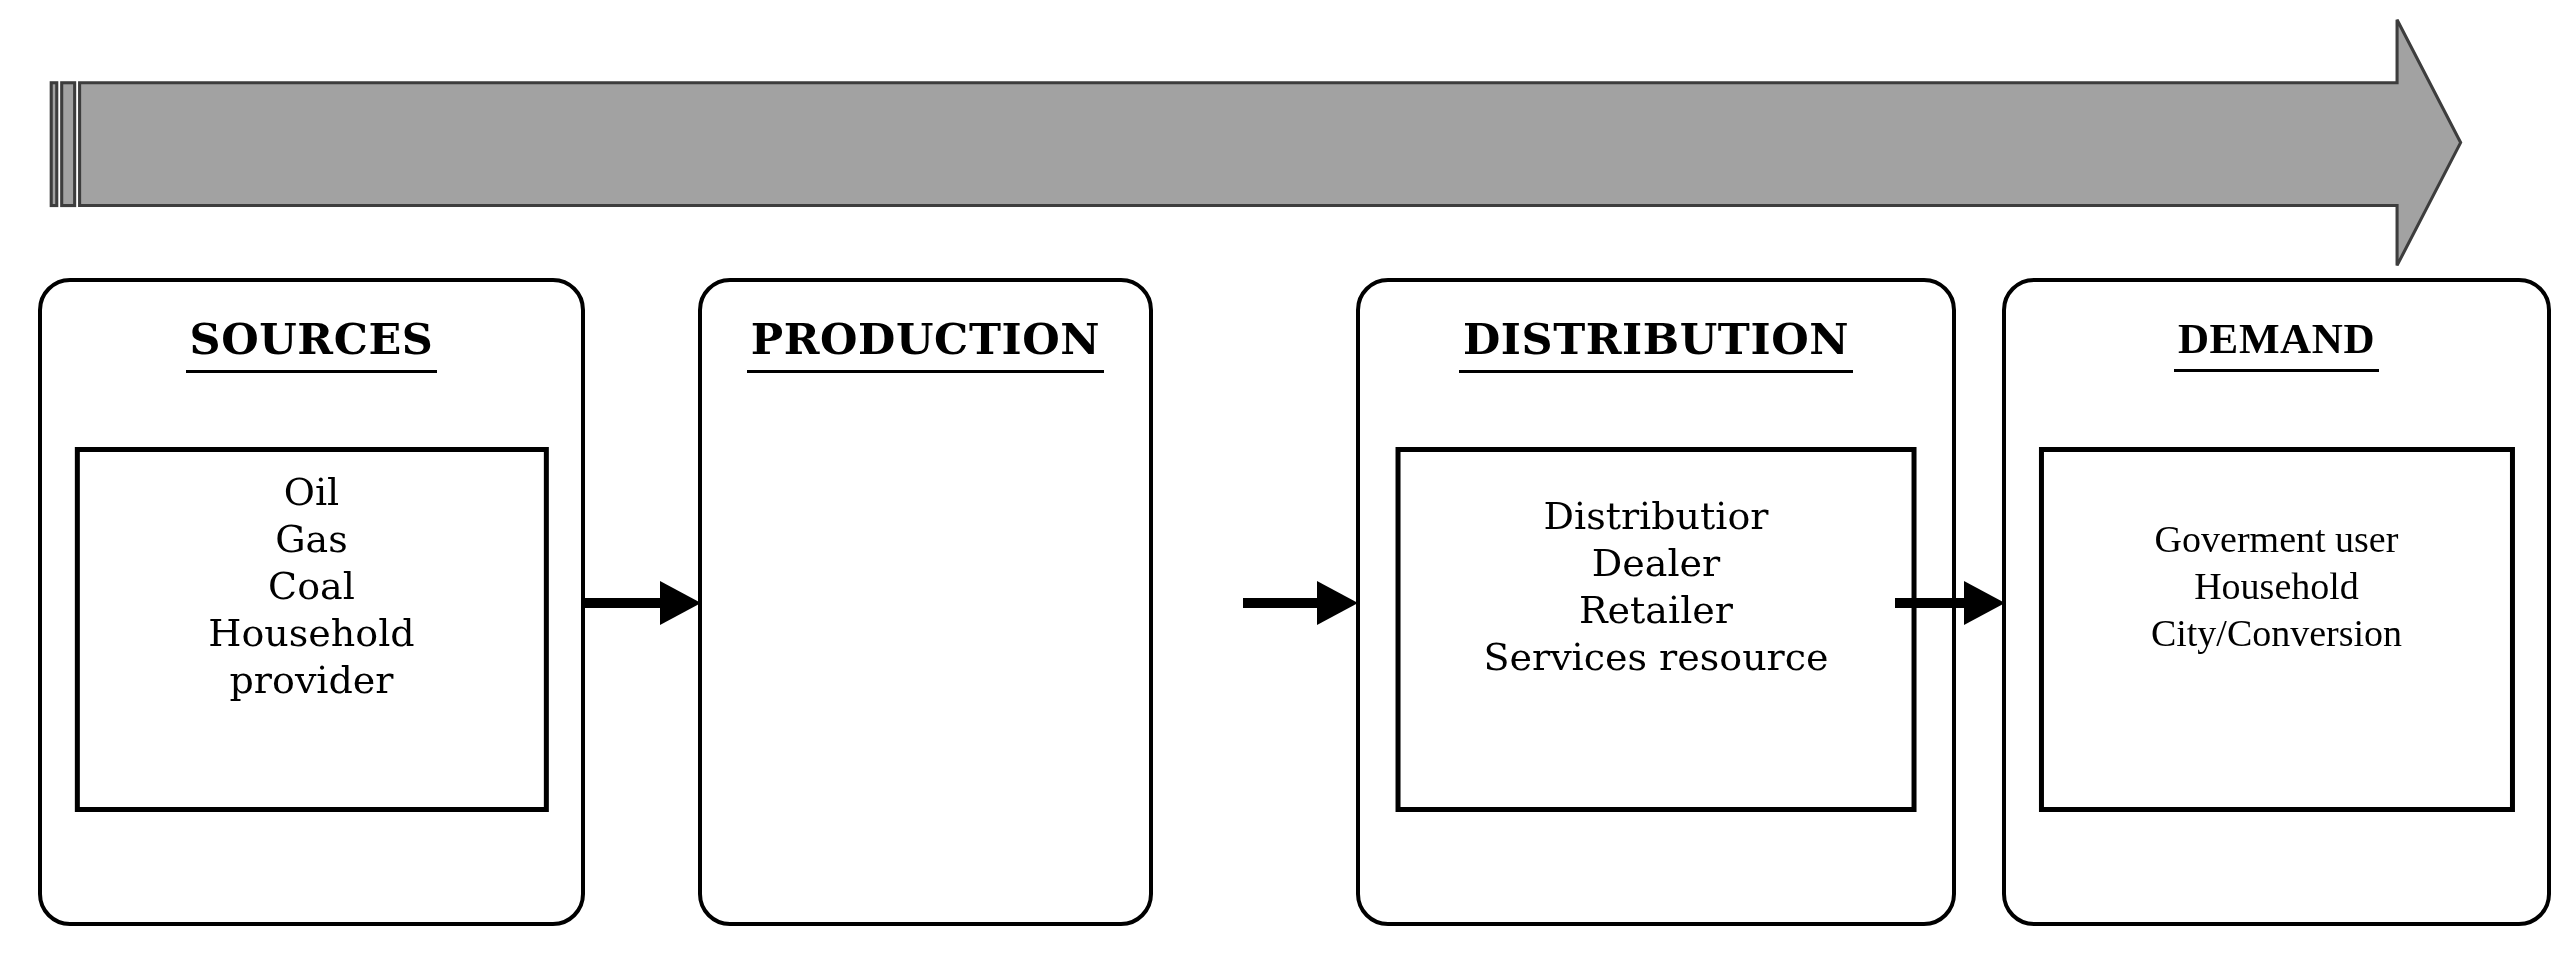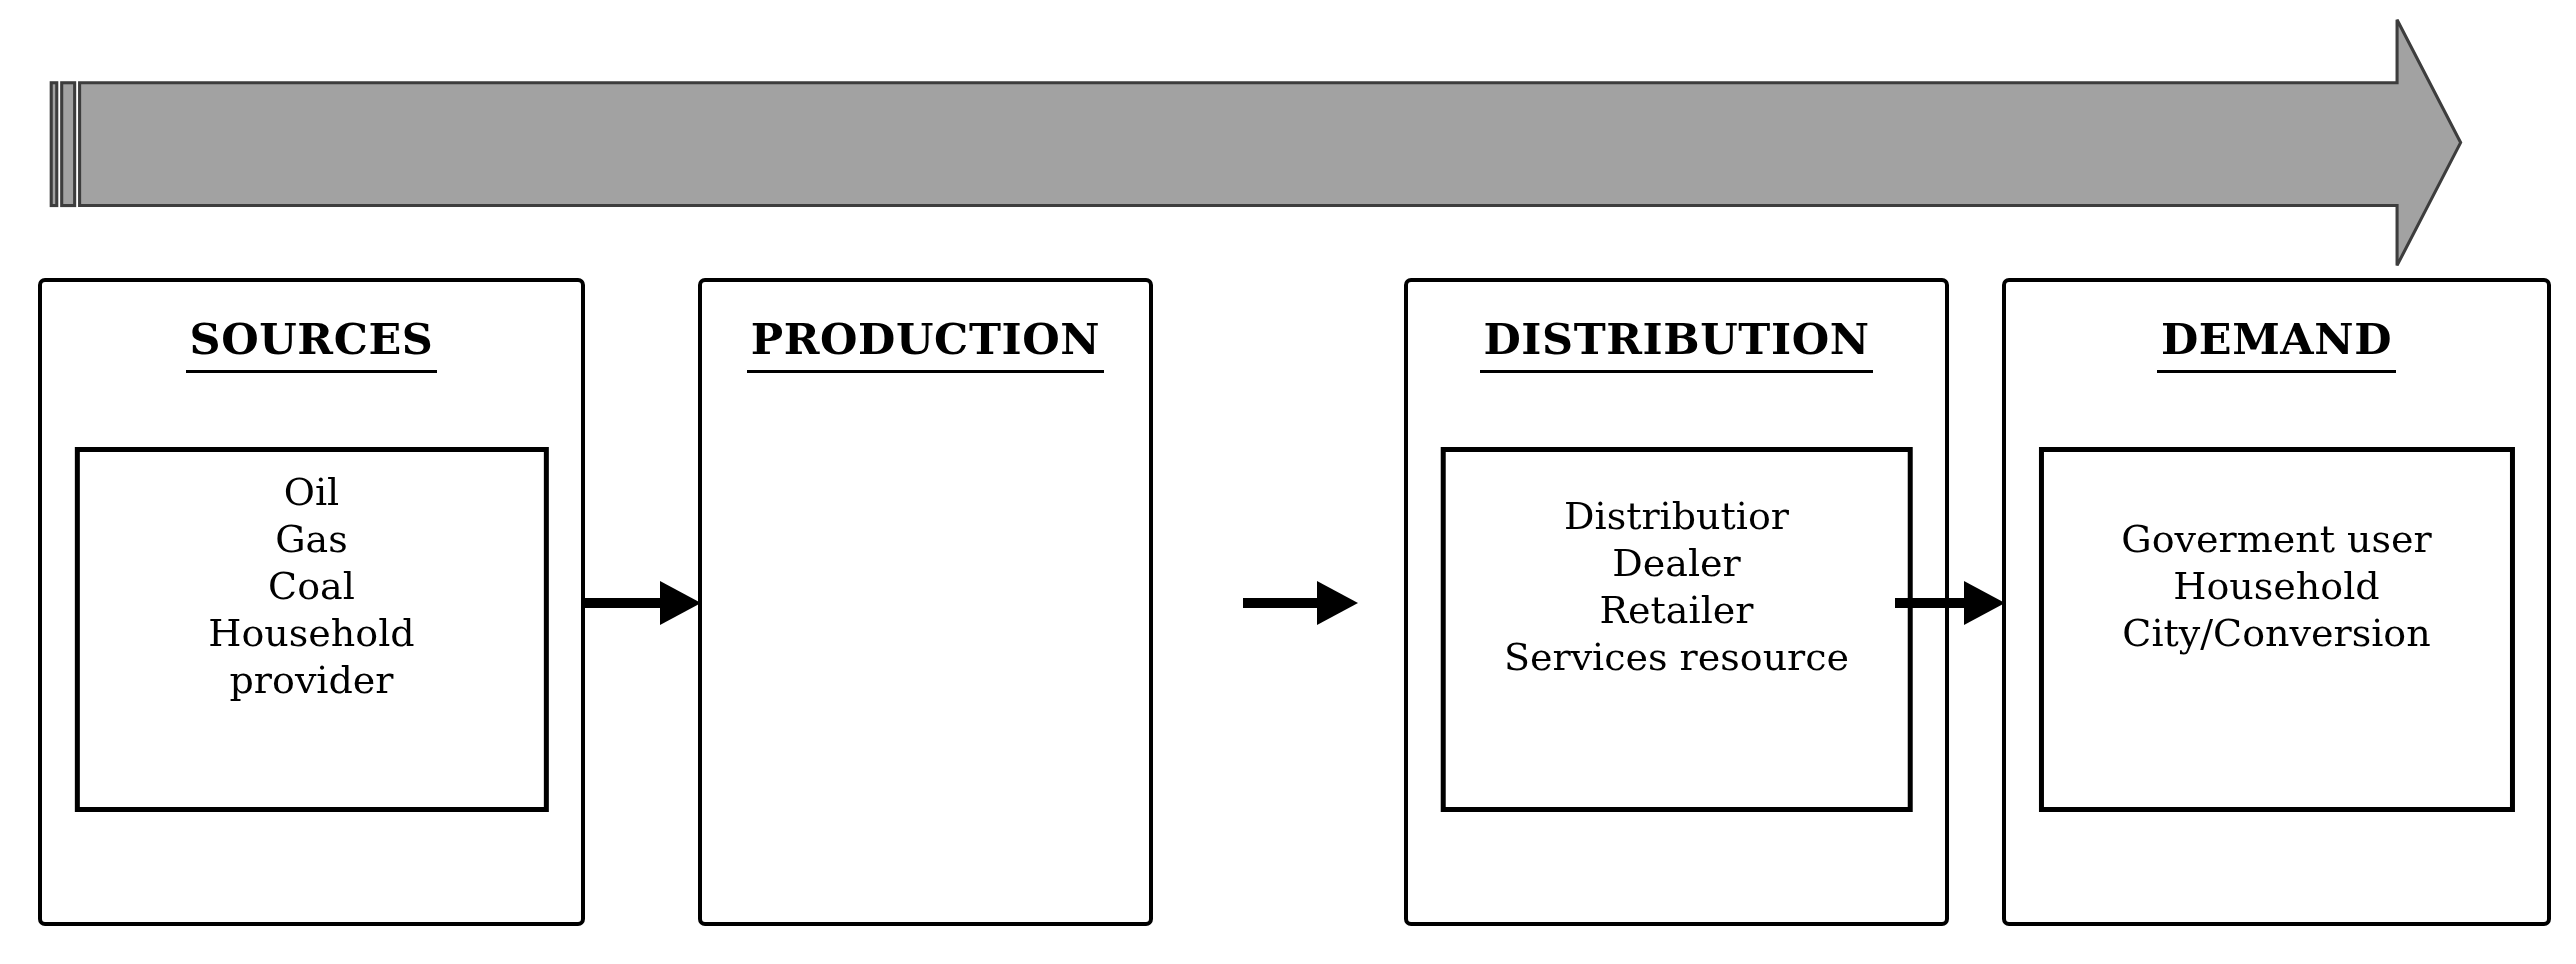--- a/index.html
+++ b/index.html
@@ -13,27 +13,27 @@
   }
 
   
   .flow-arrow-svg { position:absolute; left:0; top:0; }
 
   
   .stage {
     position:absolute; top:278px; height:648px;
     background:#ffffff;
     border:4.3px solid #000000;
-    border-radius:7px;
+    border-radius:32px;
     box-sizing:border-box;
   }
   #stage-sources      { left:38px;   width:547px; }
   #stage-production   { left:698px; width:455px; }
-  #stage-distribution { left:1404px; width:545px; }
-  #stage-demand       { left:2002px; width:549px; }
+  #stage-distribution { left:1356px; width:600px; }
+  #stage-demand       { left:2002px; width:549px;font-family:Liberation Serif, serif; }
 
   .stage-title {
     position:absolute; top:32px; left:0; width:100%;
     text-align:center;
     font-size:43px; font-weight:bold; letter-spacing:0.6px;
     white-space:nowrap;
   }
   .stage-title .ul {
     display:inline-block;
     border-bottom:3.7px solid #000000;

